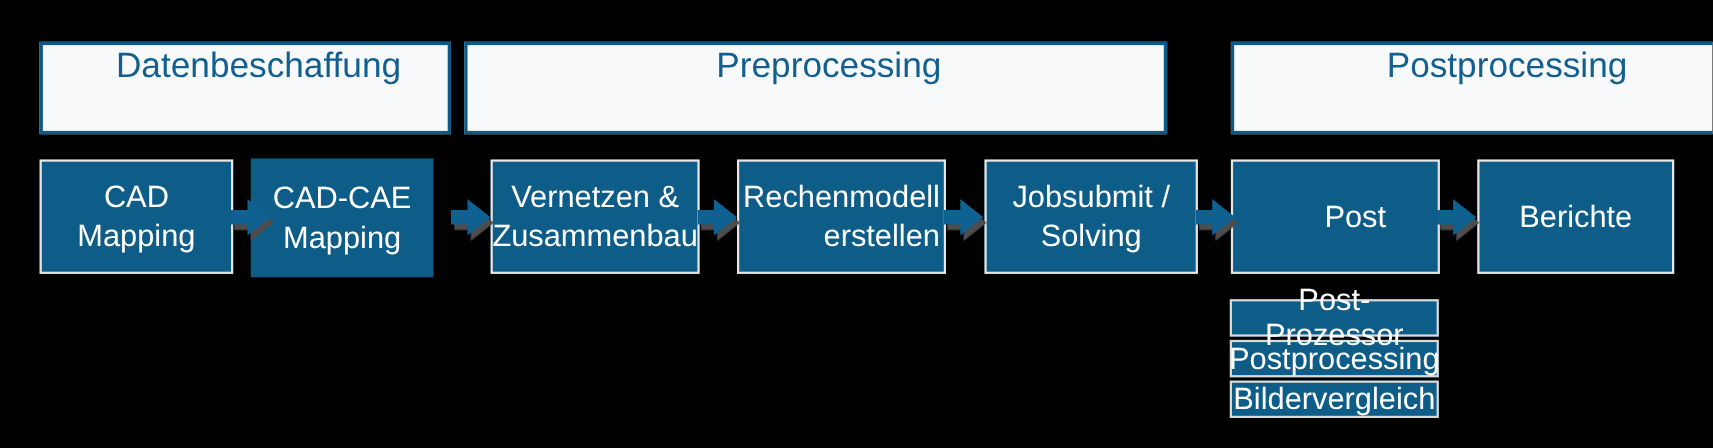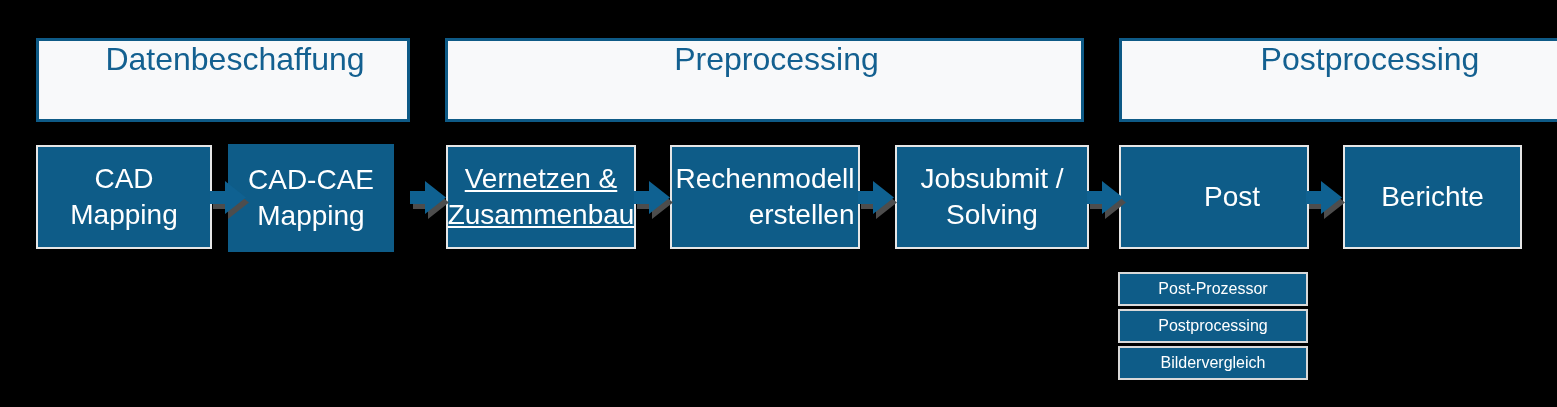--- a/index.html
+++ b/index.html
@@ -23,42 +23,42 @@
     background: #f8f9fa;
     border: 3px solid #0e5a86;
     color: #136090;
     font-size: 32px;
     display: flex;
     align-items: flex-start;
     justify-content: center;
     padding-left: 24px;
   }
   .hdr-1 { left: 36px;   width: 374px; }
-  .hdr-2 { left: 445px;  width: 639px; }
+  .hdr-2 { left: 422px;  width: 639px; }
   .hdr-3 { left: 1119px; width: 478px; }
 
   .step {
     position: absolute;
     top: 145px;
     height: 104px;
     box-sizing: border-box;
     background: #0e5c88;
     border: 2px solid #e6e6e6;
     color: #ffffff;
     font-size: 28px;
     line-height: 1.3;
     display: flex;
     align-items: center;
     justify-content: center;
     text-align: center;
     white-space: pre-line;
   }
   .step-1 { left: 36px;   width: 176px; }
   .step-2 { left: 228px;  width: 166px; top: 144px; height: 108px; border: none; }
-  .step-3 { left: 446px;  width: 190px; text-decoration: underline; }
+  .step-3 { left: 446px;  width: 190px; }
   .step-4 { left: 670px;  width: 190px; text-align: right; }
   .step-5 { left: 895px;  width: 194px; }
   .step-6 { left: 1119px; width: 190px; padding-left: 36px; }
   .step-7 { left: 1343px; width: 179px; }
 
   .arrow {
     position: absolute;
     top: 179px;
     width: 37px;
     height: 37px;
@@ -79,21 +79,21 @@
     width: 190px;
   }
   .sub {
     box-sizing: border-box;
     width: 100%;
     height: 34px;
     margin-bottom: 3px;
     background: #0e5c88;
     border: 2px solid #d9d9d9;
     color: #ffffff;
-    font-size: 16px;
+    font-size: 28px;
     display: flex;
     align-items: center;
     justify-content: center;
     text-align: center;
   }
 </style>
 </head>
 <body>
 
 <div class="canvas">

